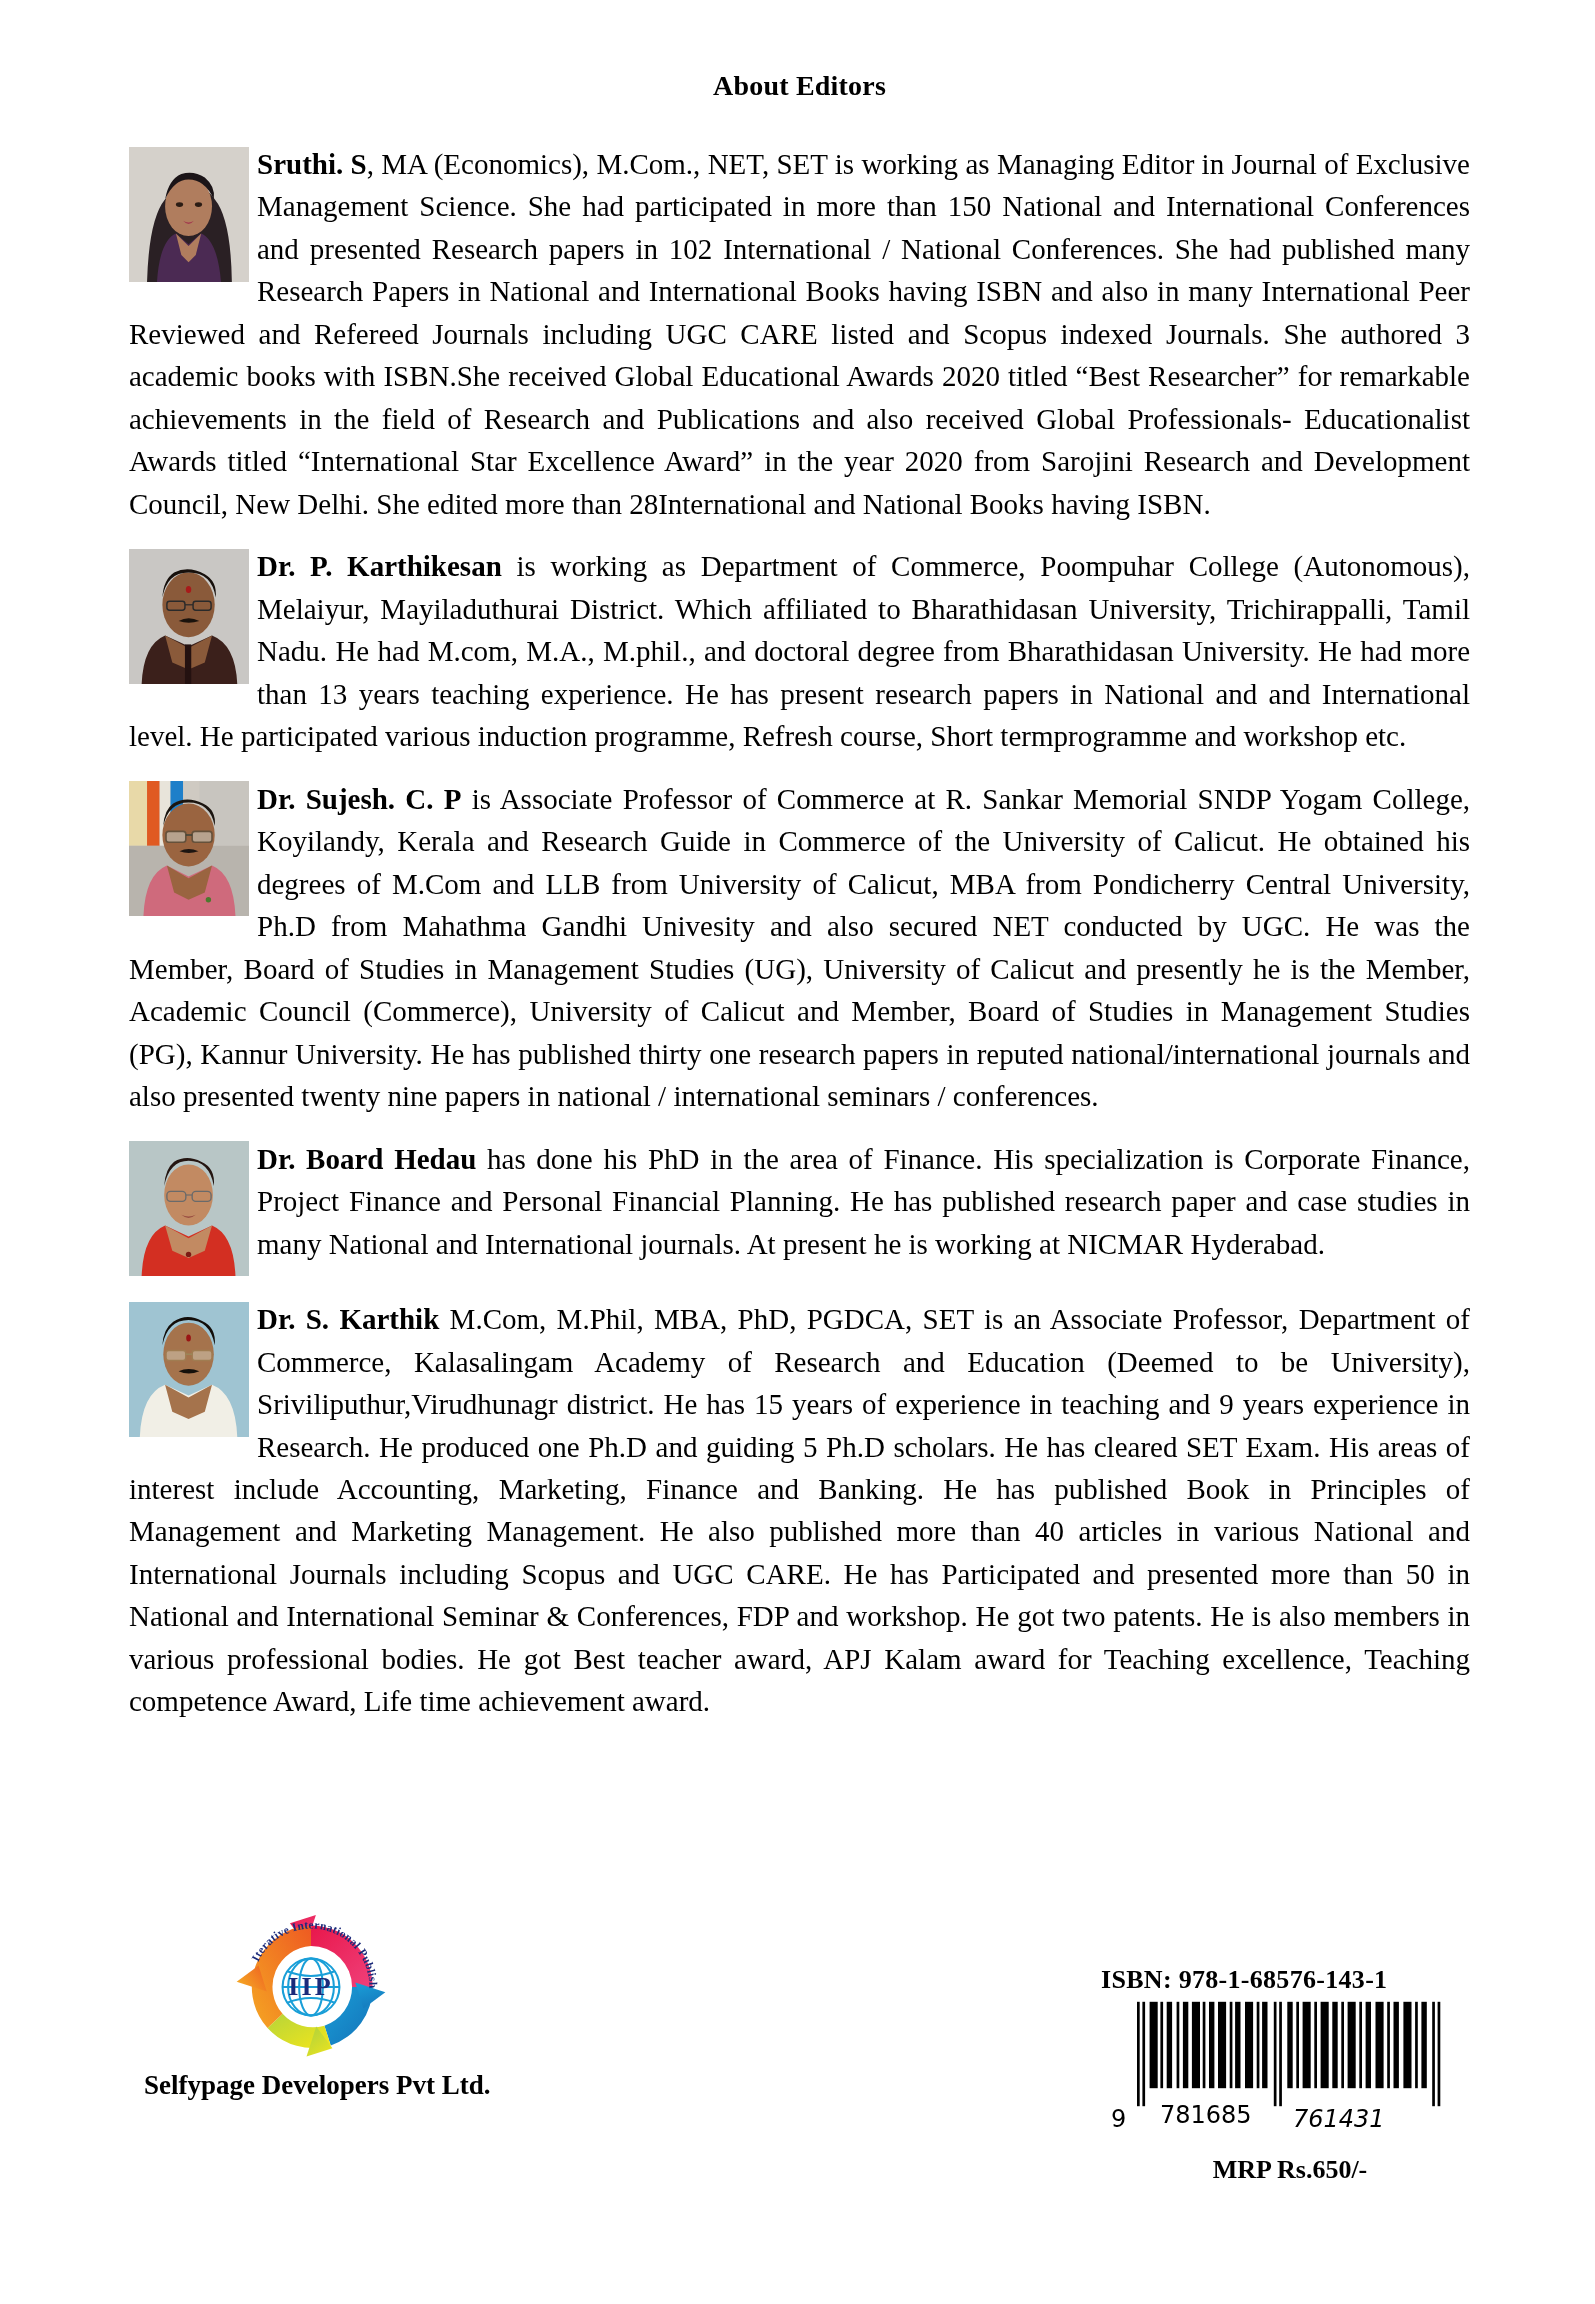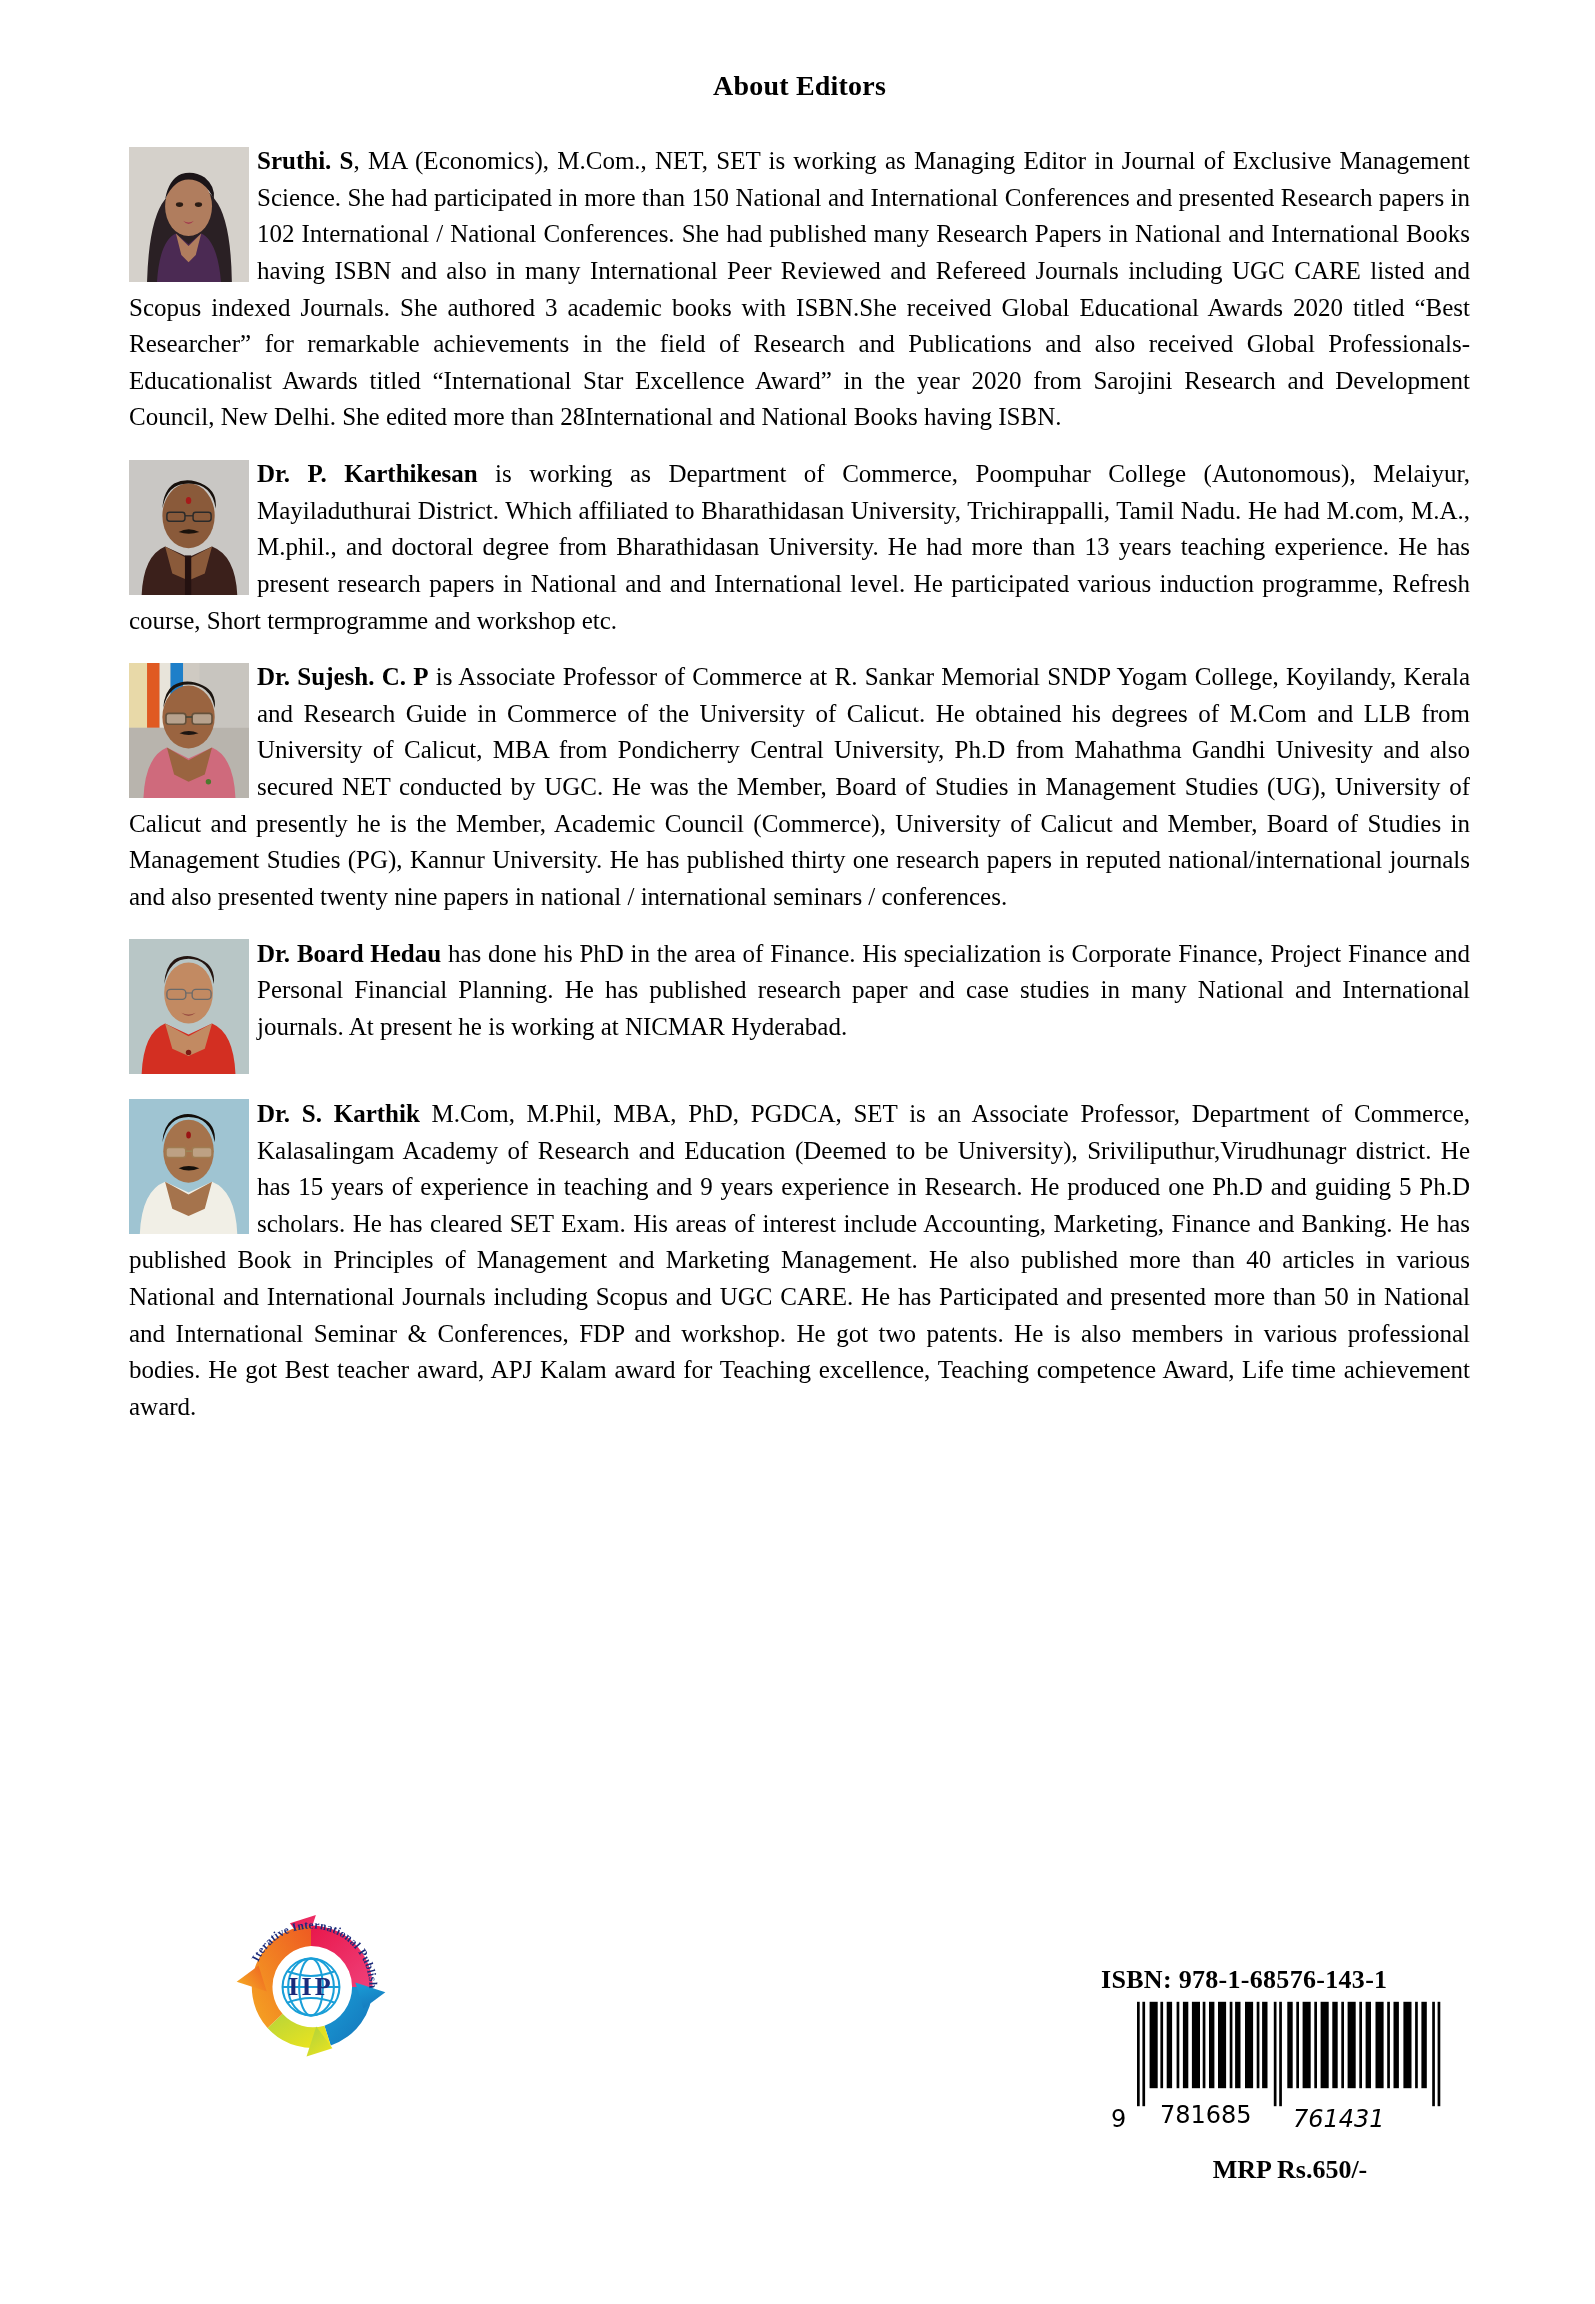--- a/index.html
+++ b/index.html
@@ -59,21 +59,21 @@
     margin-bottom: 1.8px;
     background: #d8d6d2;
     border: 0;
     position: relative;
     overflow: hidden;
   }
 
   .bio-photo svg { display: block; width: 100%; height: 100%; }
 
   .bio-text {
-    font-size: 25px;
+    font-size: 29px;
     line-height: 1.465;
     text-align: justify;
     text-justify: inter-word;
     hyphens: none;
   }
 
   .bio-text .nm {
     font-weight: bold;
   }
 
@@ -310,20 +310,21 @@
           <line x1="64" y1="100" x2="136" y2="100"></line>
           <path d="M70 80 Q100 92 130 80"></path>
           <path d="M70 120 Q100 108 130 120"></path>
         </g>
         <text x="100" y="110" text-anchor="middle" font-family="Liberation Serif, serif" font-size="33" font-weight="bold" fill="#1b2a7a" letter-spacing="4">IIP</text>
 
         <text font-family="Liberation Serif, serif" font-size="14.5" font-weight="bold" fill="#1b2a7a" letter-spacing="0.4">
           <textPath href="#ringPathTop" startOffset="14%">Iterative International Publishers</textPath>
         </text>
       </svg>
+      <div class="publisher-name">Selfypage Developers Pvt Ltd.</div>
     </div>
 
     <div class="isbn-block">
       <div class="isbn-text">ISBN: 978-1-68576-143-1</div>
       <div class="barcode-wrap">
         <svg class="barcode-svg" viewBox="0 0 400 120" preserveAspectRatio="none" aria-hidden="true">
           <rect x="0" y="0" width="400" height="120" fill="#ffffff"></rect>
           <g fill="#000000">
 
             <rect x="30" y="2" width="3" height="116"></rect>

